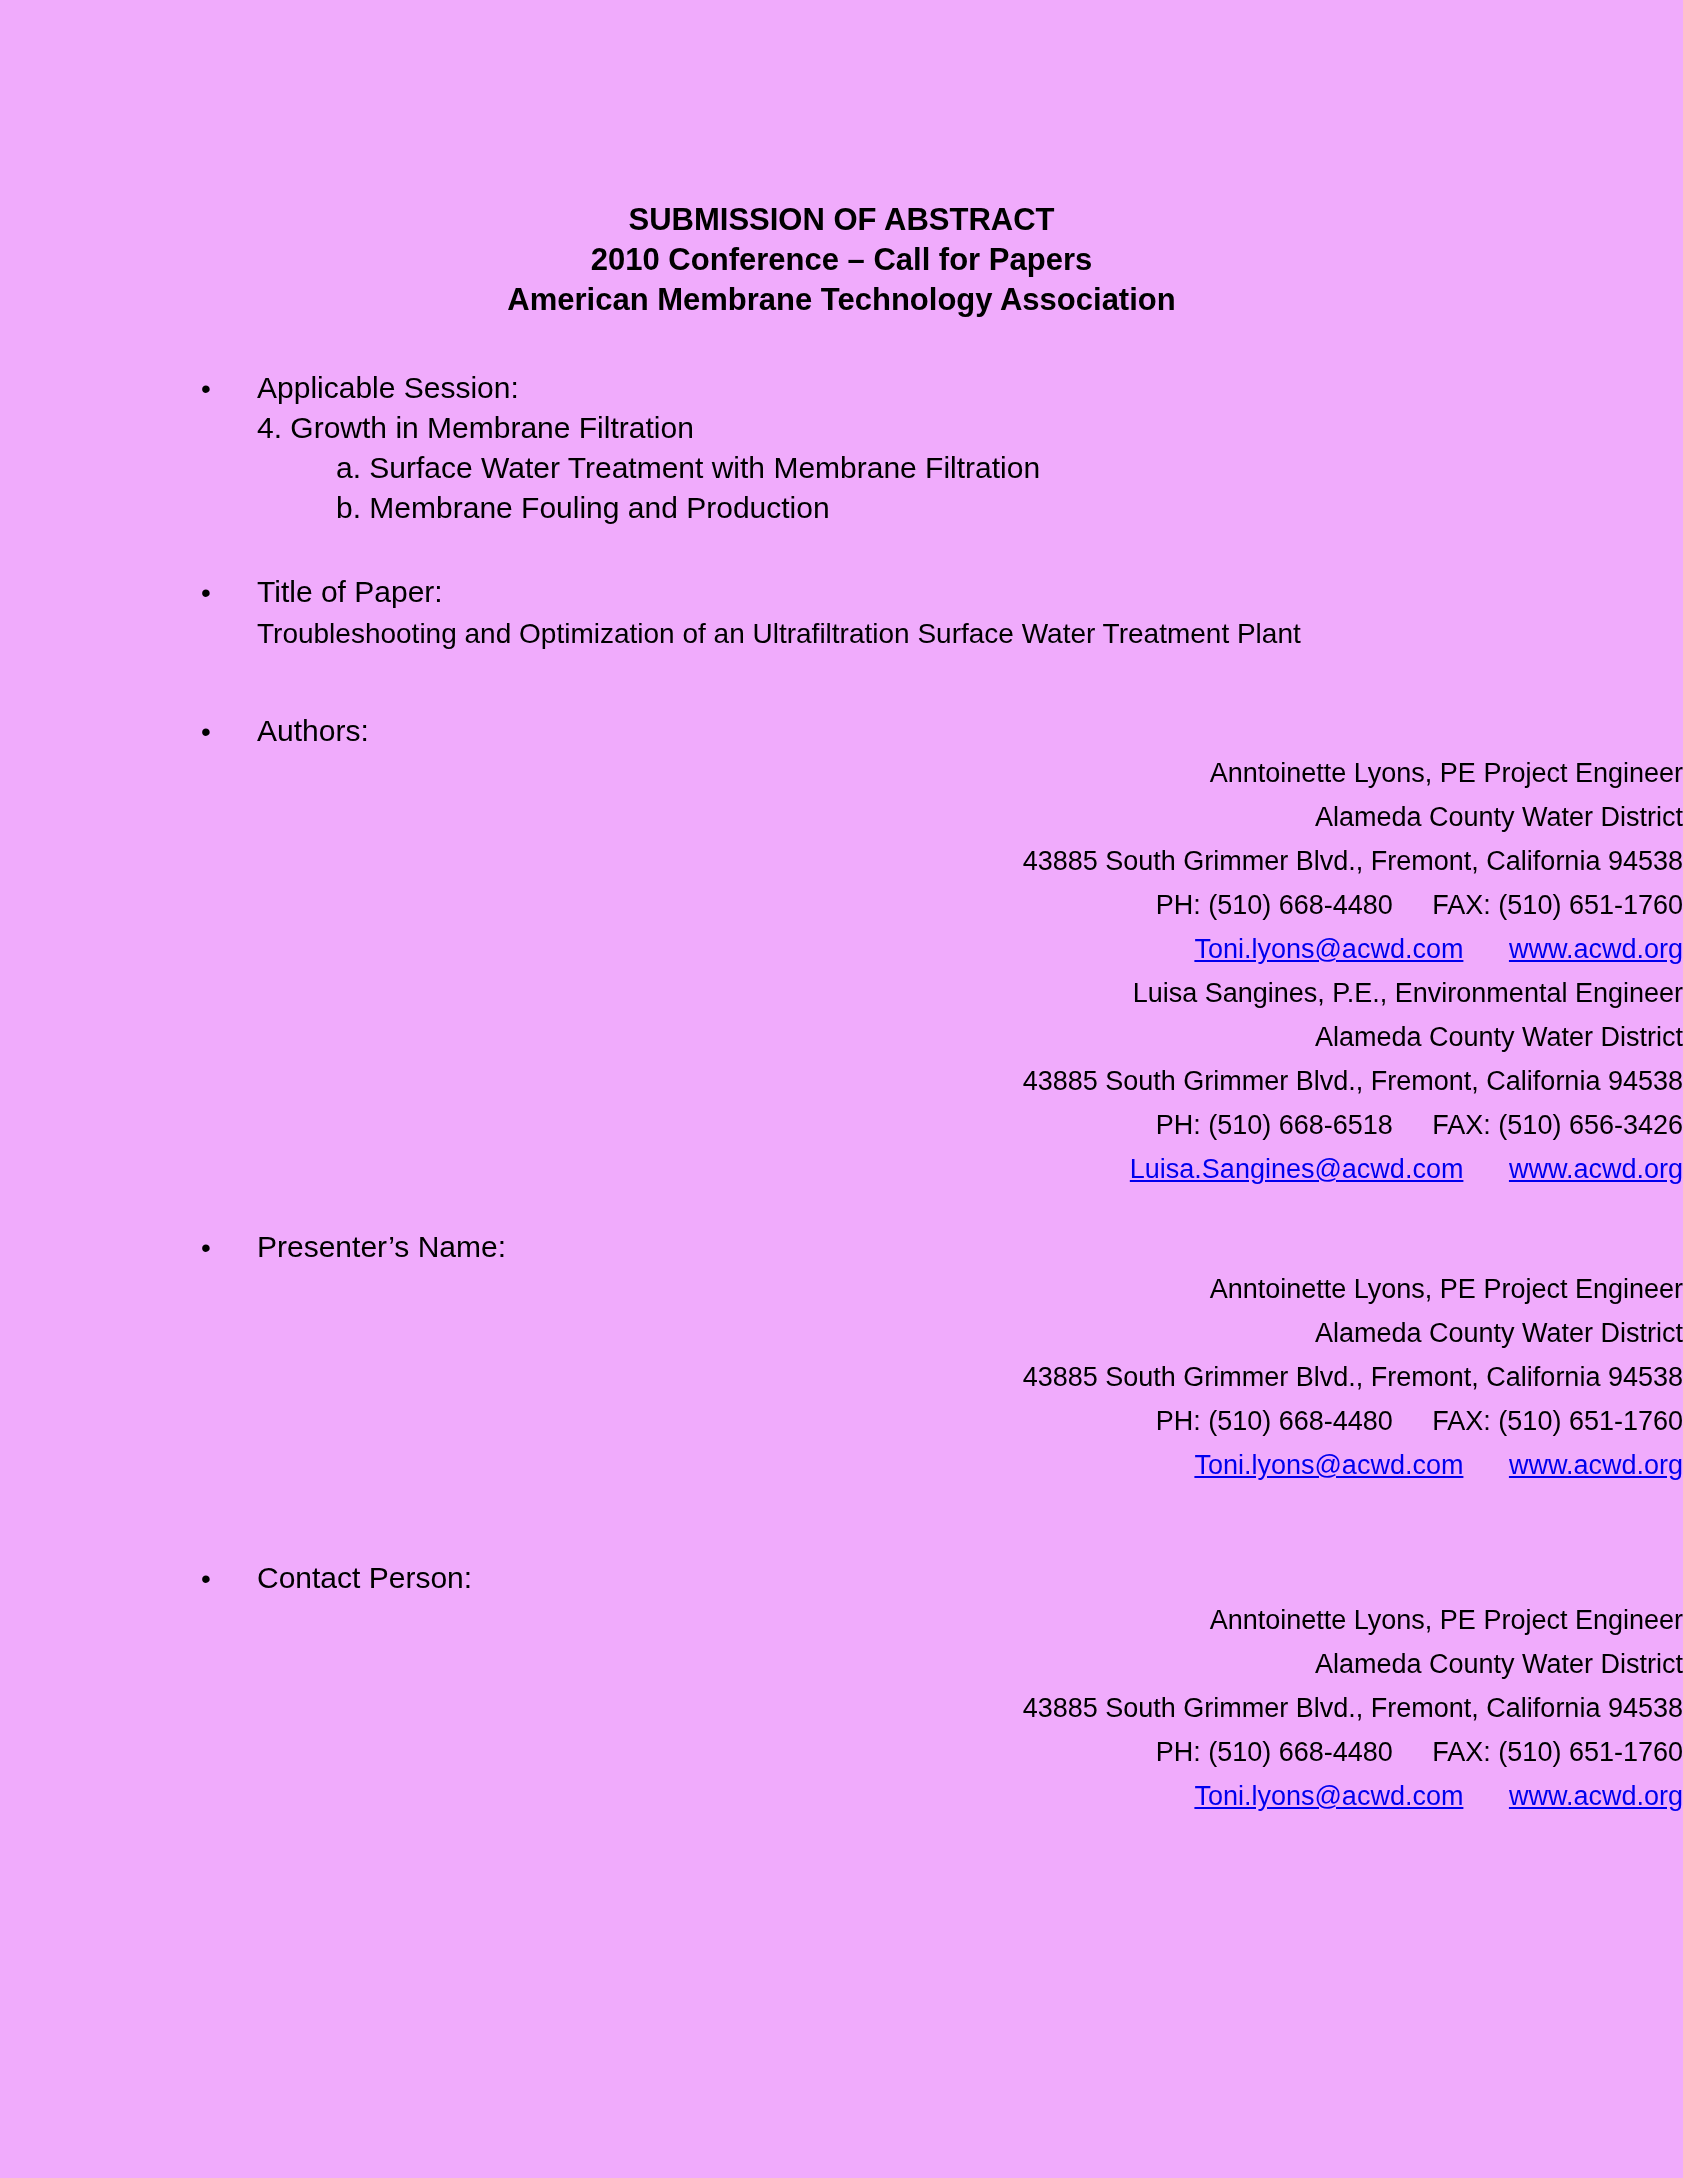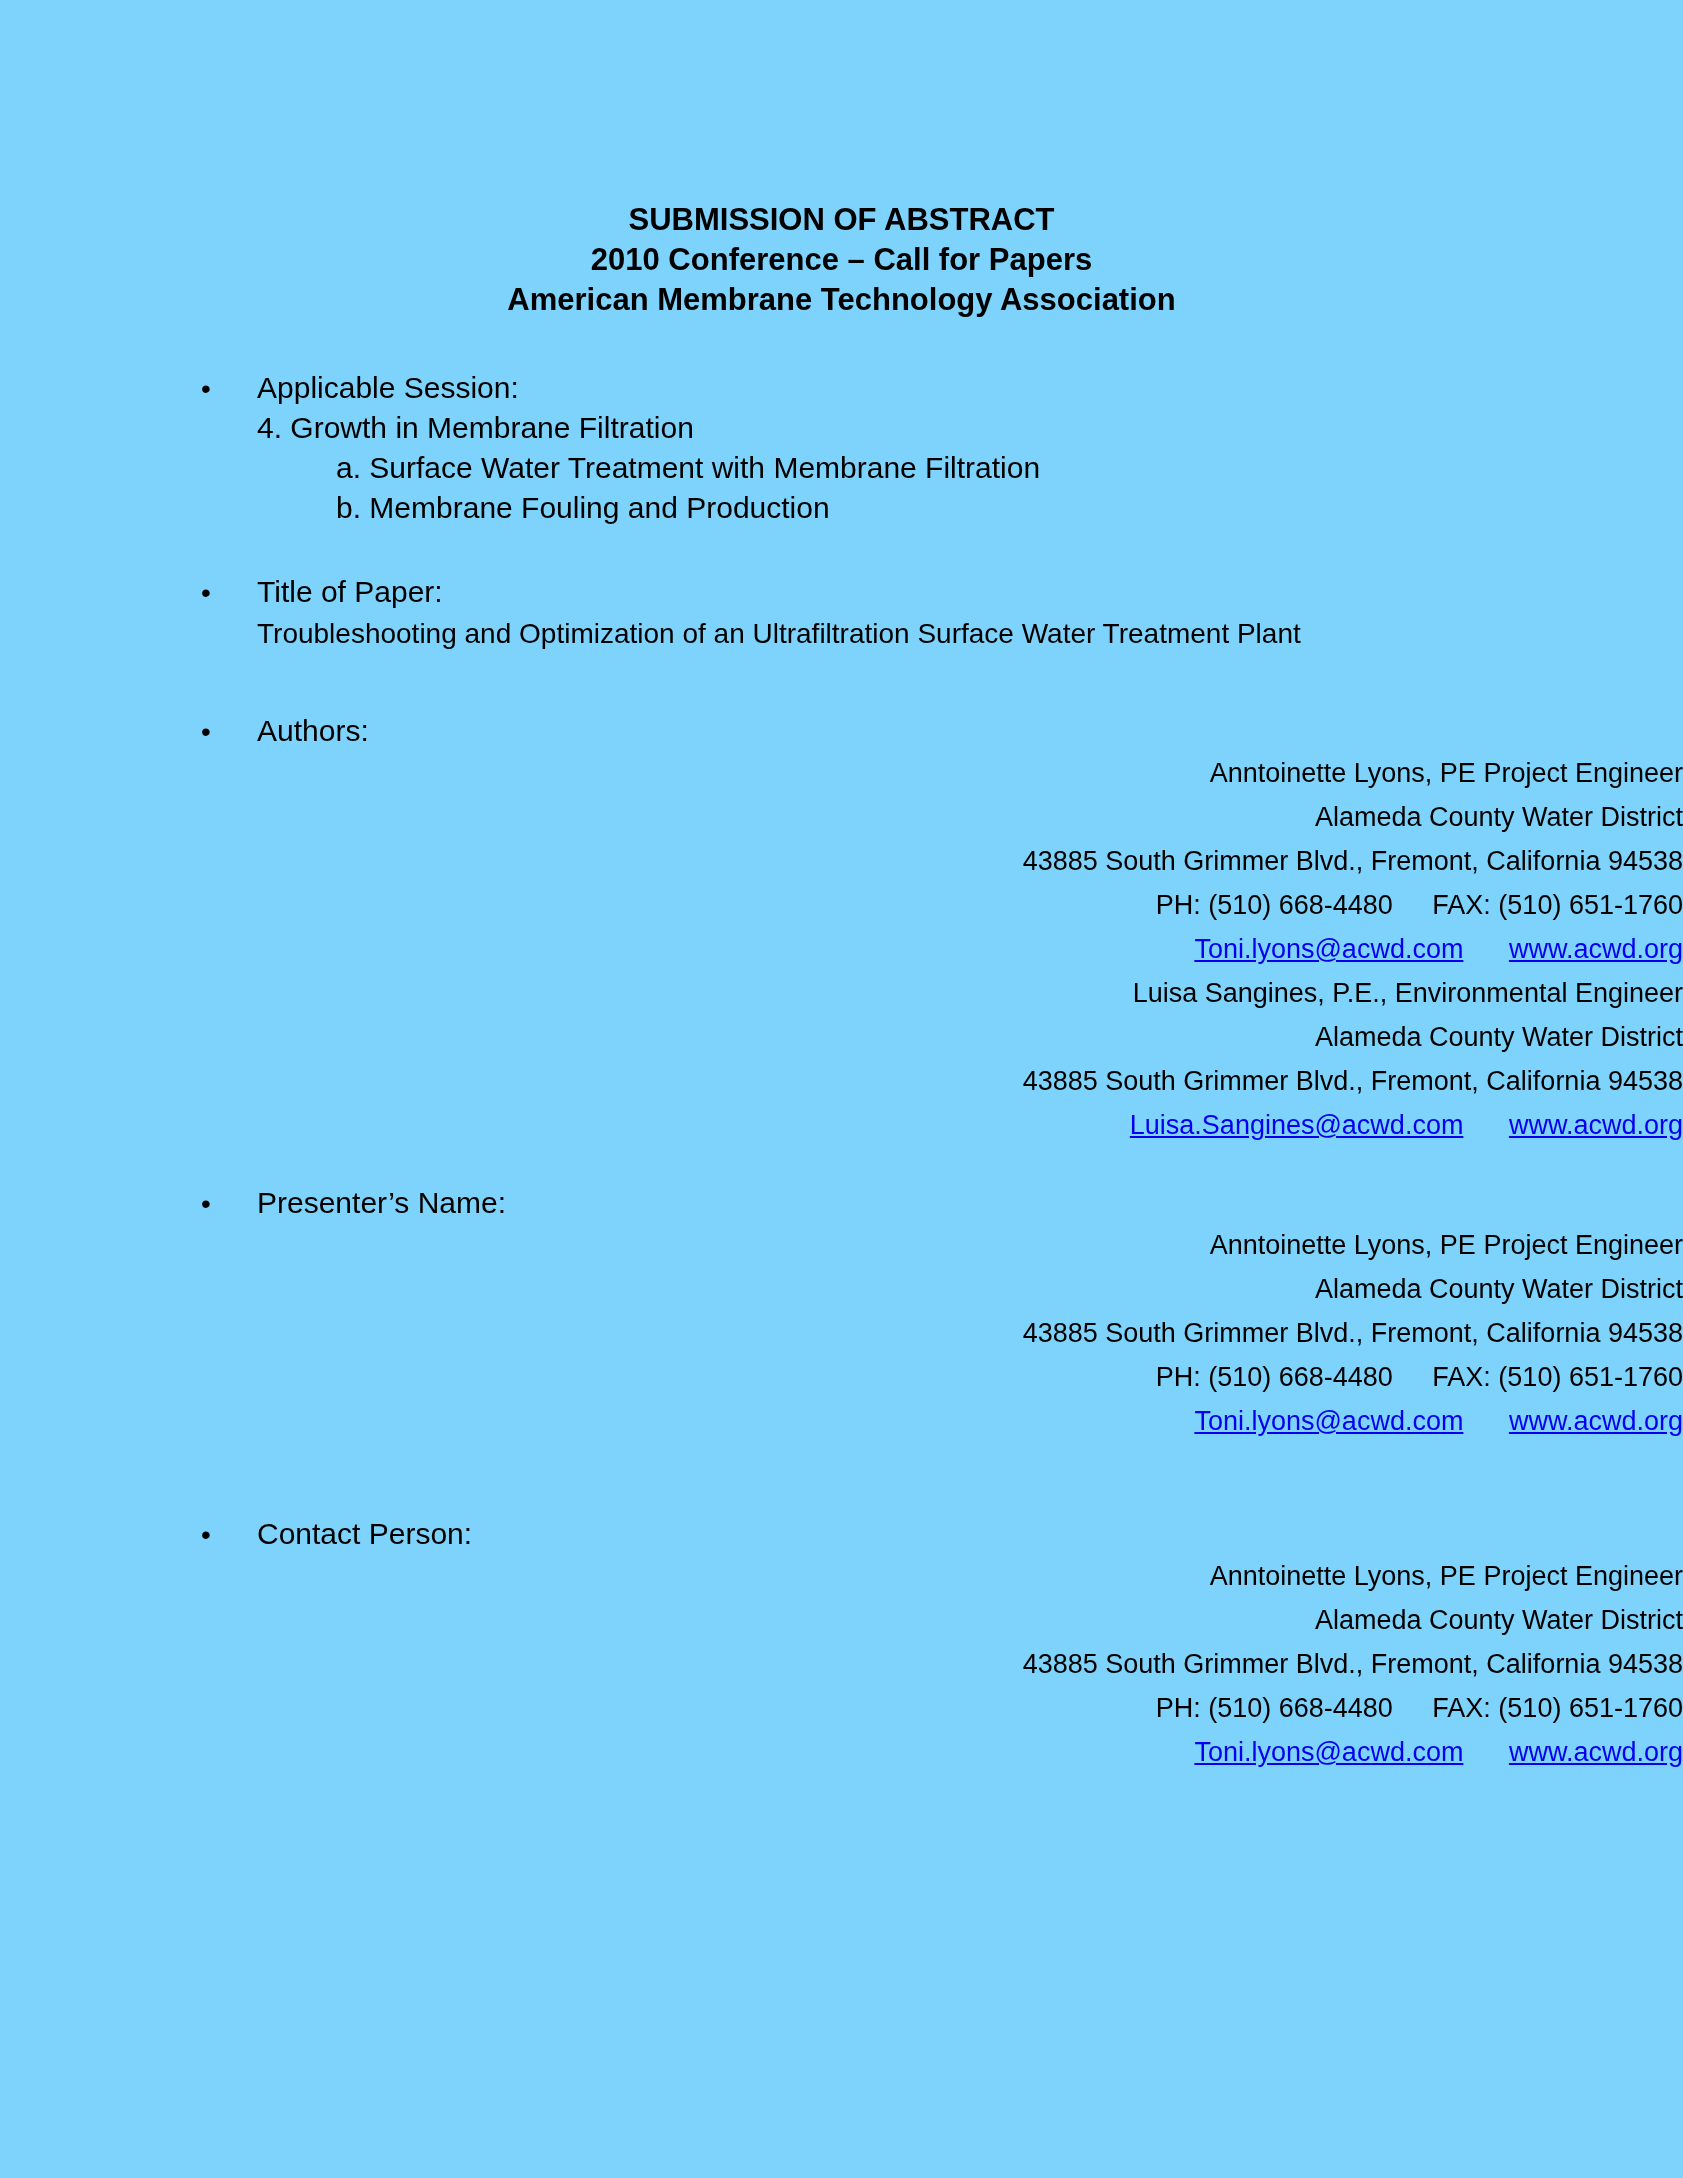--- a/index.html
+++ b/index.html
@@ -2,21 +2,21 @@
 <html style="--link-color: #0000EE; --text-color: #000000;"><head>
 <meta charset="utf-8">
 <style>
   :root { --link-color: #0000EE; --text-color: #000000; }
   * { box-sizing: border-box; }
   html, body { margin: 0; padding: 0; background: #ffffff; }
   .page {
     position: relative;
     width: 1683px;
     height: 2178px;
-    background: #7dd3fc;
+    background: #f0abfc;
     color: var(--text-color);
     font-family: "Liberation Sans", sans-serif;
     overflow: hidden;
   }
   .doc-header {
     padding-top: 200px;
     text-align: center;
     font-weight: bold;
     font-size: 31px;
     line-height: 40px;
@@ -102,20 +102,24 @@
           <a class="doc-link">Toni.lyons@acwd.com</a>
           <a class="doc-link website-link">www.acwd.org</a>
         </div>
       </div>
 
       <div class="entry entry-gap">
         <div>Luisa Sangines, P.E., Environmental Engineer</div>
         <div>Alameda County Water District</div>
         <div>43885 South Grimmer Blvd., Fremont, California 94538</div>
         <div>
+          <span>PH: (510) 668-6518</span>
+          <span class="fax-part">FAX: (510) 656-3426</span>
+        </div>
+        <div>
           <a class="doc-link">Luisa.Sangines@acwd.com</a>
           <a class="doc-link website-link">www.acwd.org</a>
         </div>
       </div>
     </section>
 
     <section class="section sec-presenter">
       <span class="bullet">•</span>
       <div class="label">Presenter’s Name:</div>
       <div class="entry">

